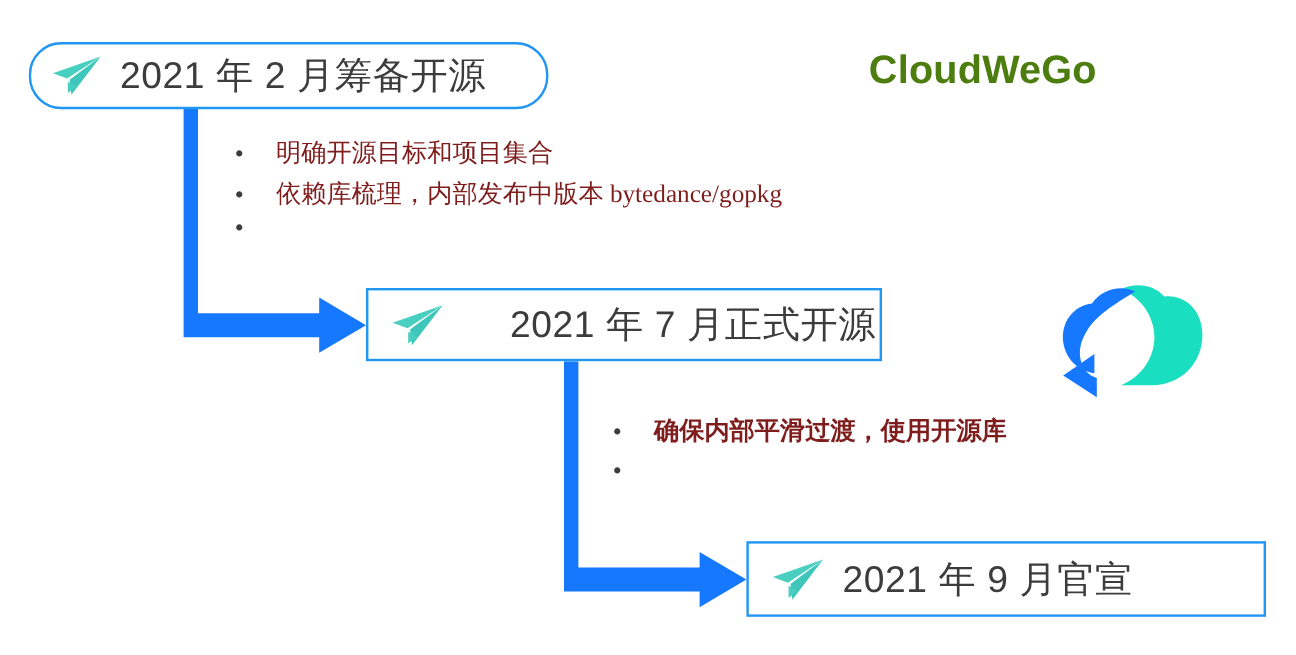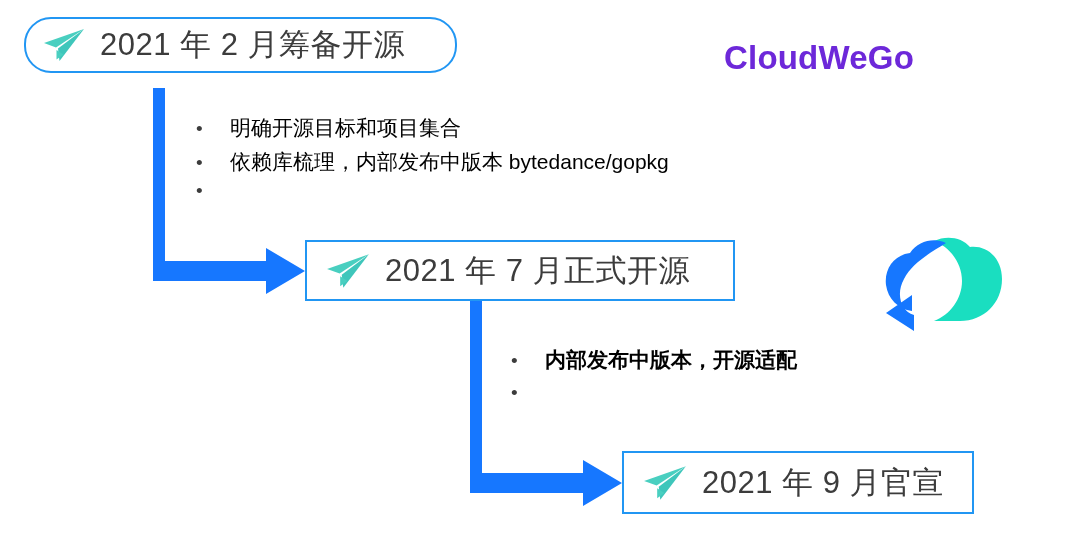--- a/index.html
+++ b/index.html
@@ -32,23 +32,23 @@
     flex: 0 0 auto;
     display: block;
   }
   .mbox .mlabel {
     color: #3c3c3c;
     white-space: nowrap;
     letter-spacing: 0.5px;
     font-weight: 400;
   }
 
-  #box-1 { left: 24px;  top: 17px;  width: 433px; height: 56px; border-radius: 27px; }
-  #box-2 { left: 305px; top: 240px; width: 430px; height: 61px; }
-  #box-3 { left: 622px; top: 451px; width: 352px; height: 63px; }
+  #box-1 { left: 24px;  top: 35px;  width: 433px; height: 56px; border-radius: 27px; }
+  #box-2 { left: 305px; top: 240px; width: 430px; height: 61px; gap: 40px; }
+  #box-3 { left: 622px; top: 451px; width: 433px; height: 63px; }
 
   #box-1 .plane  { margin-left: 16px; margin-right: 14px; }
   #box-2 .plane  { margin-left: 18px; margin-right: 14px; }
   #box-3 .plane  { margin-left: 18px; margin-right: 14px; }
 
   #box-1 .mlabel { font-size: 31px; }
   #box-2 .mlabel { font-size: 31px; }
   #box-3 .mlabel { font-size: 31px; }
 
   
@@ -72,39 +72,40 @@
     margin-bottom: 6px;
   }
   .bullet-dot {
     flex: 0 0 auto;
     width: 34px;
     color: #3c3c3c;
     font-size: 19px;
     line-height: 1;
   }
   .bullet-text {
-    color: #000000;
+    color: #7f1d1d;
     font-size: 21px;
     line-height: 1.32;
     white-space: nowrap;
+    font-family: Liberation Serif, serif;
   }
   .bullet-text.bold { font-weight: 700; }
 
   #bullets-1 { left: 196px; top: 114px; }
   #bullets-2 { left: 511px; top: 346px; }
   #bullets-2 .bullet-row { margin-bottom: 9px; }
 
   
   #brand-wordmark {
     position: absolute;
     left: 724px;
     top: 39px;
     font-size: 33px;
     font-weight: 700;
-    color: #6d28d9;
+    color: #4d7c0f;
     letter-spacing: 0.2px;
     z-index: 4;
     white-space: nowrap;
   }
 
   
   #brand-logo {
     position: absolute;
     left: 884px;
     top: 233px;
@@ -157,21 +158,21 @@
       <path d="M42 1 L2 15 L14 19.5 Z" fill="#49cfc0"></path>
       <path d="M42 1 L16 20.5 L17.5 33 Z" fill="#3fc6bb"></path>
       <path d="M14.5 22 L14.5 31.5 L21.5 26.5 Z" fill="#49cfc0"></path>
     </svg>
     <span class="mlabel">2021 年 7 月正式开源</span>
   </div>
 
   <div id="bullets-2" class="bullets">
     <div class="bullet-row">
       <span class="bullet-dot">•</span>
-      <span class="bullet-text bold">内部发布中版本，开源适配</span>
+      <span class="bullet-text bold">确保内部平滑过渡，使用开源库</span>
     </div>
     <div class="bullet-row">
       <span class="bullet-dot">•</span>
     </div>
   </div>
 
   <div id="box-3" class="mbox">
     <svg class="plane" width="46" height="36" viewBox="0 0 44 34" xmlns="http://www.w3.org/2000/svg">
       <path d="M42 1 L2 15 L14 19.5 Z" fill="#49cfc0"></path>
       <path d="M42 1 L16 20.5 L17.5 33 Z" fill="#3fc6bb"></path>

